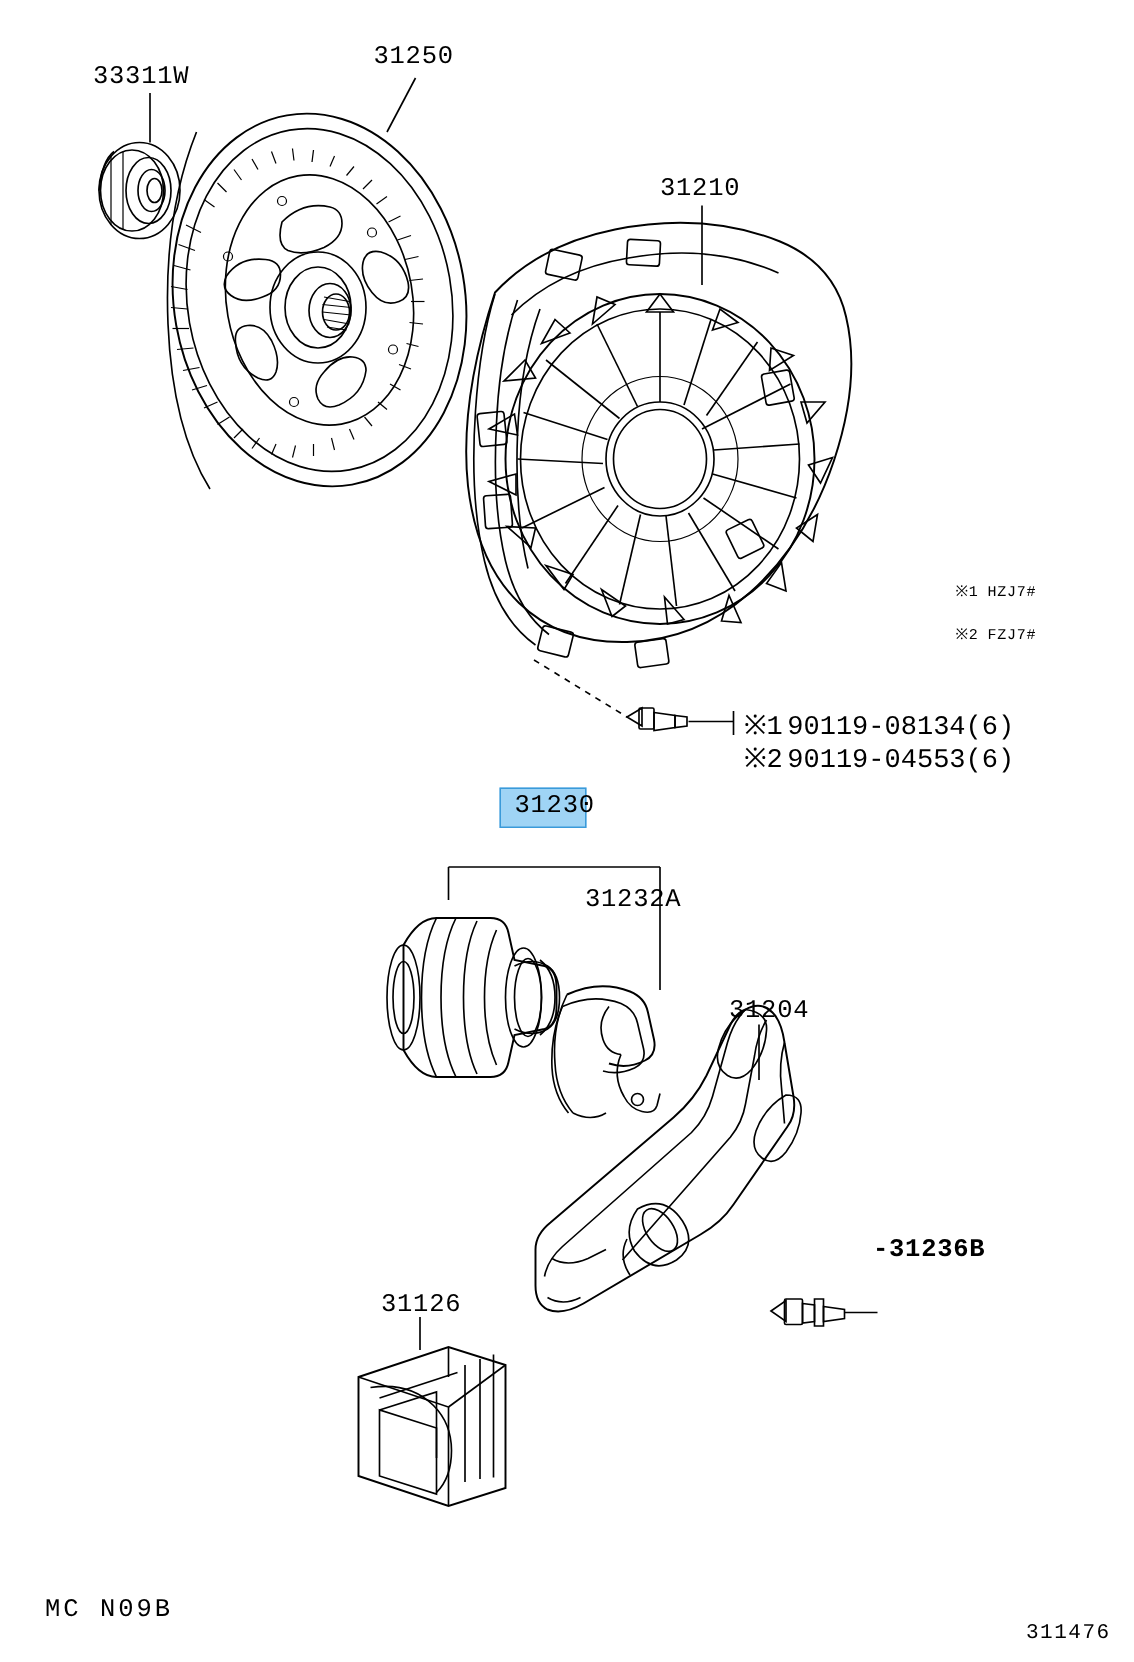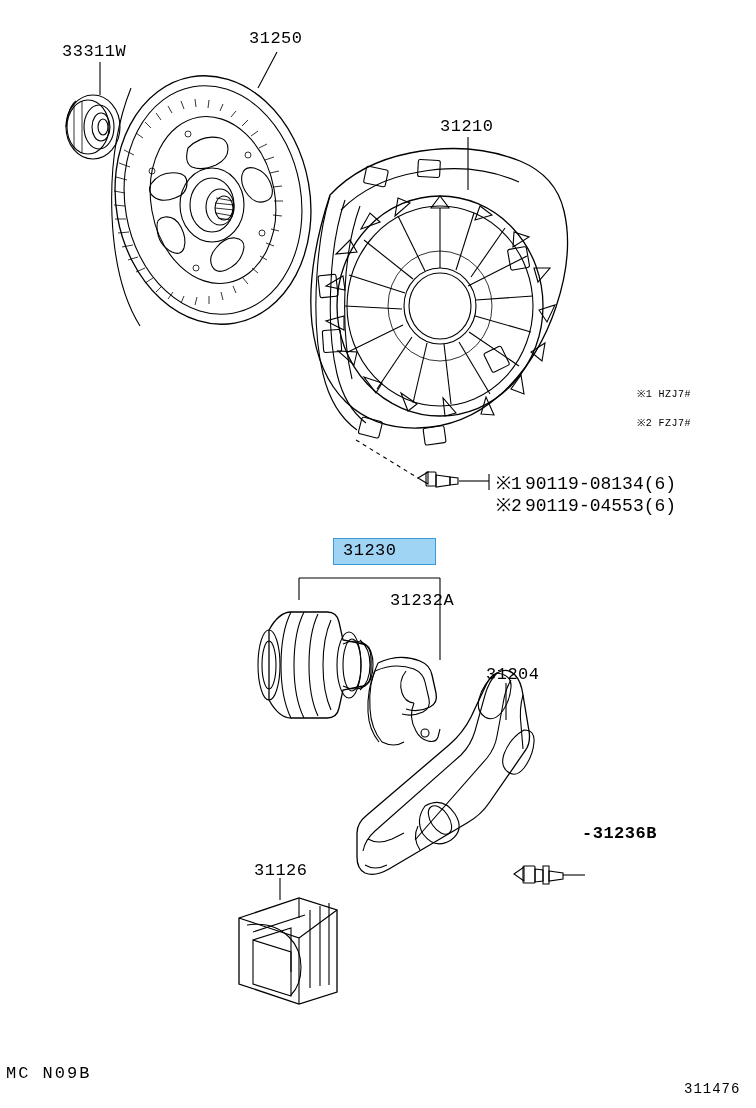--- a/index.html
+++ b/index.html
@@ -32,20 +32,21 @@
   .lbl.small {
     font-size: 18px;
     letter-spacing: 0px;
   }
   .lbl.note {
     font-size: 10px;
   }
   .lbl.footer {
     font-size: 17px;
     letter-spacing: 2px;
+    margin-left: 24px;
   }
   .lbl.code {
     font-size: 14px;
     letter-spacing: 1px;
   }
   .highlight {
     position: absolute;
     background: #9fd4f5;
     border: 1px solid #3a9ad9;
     color: #000;
@@ -318,21 +319,21 @@
   </svg>
 
   <div class="lbl" style="left:62px; top:42px;">33311W</div>
   <div class="lbl" style="left:249px; top:29px;">31250</div>
   <div class="lbl" style="left:440px; top:117px;">31210</div>
   <div class="lbl" style="left:390px; top:591px;">31232A</div>
   <div class="lbl" style="left:486px; top:665px;">31204</div>
   <div class="lbl" style="left:254px; top:861px;">31126</div>
   <div class="lbl" style="left:582px; top:824px;font-weight:bold;">-31236B</div>
 
-  <div class="highlight" style="left:333px; top:538px; width:103px; height:27px;">31230</div>
+  <div class="highlight" style="left:333px; top:525px; width:58px; height:27px;">31230</div>
 
   <div class="lbl note" style="left:637px; top:386px;">
     <span>※1</span><span style="margin-left:6px;">HZJ7#</span>
   </div>
   <div class="lbl note" style="left:637px; top:394px;margin-top:21px;">
     <span>※2</span><span style="margin-left:6px;">FZJ7#</span>
   </div>
 
   <div class="lbl small" style="left:496px; top:470px;">
     <span>※1</span><span style="margin-left:3px;">90119-08134(6)</span>

